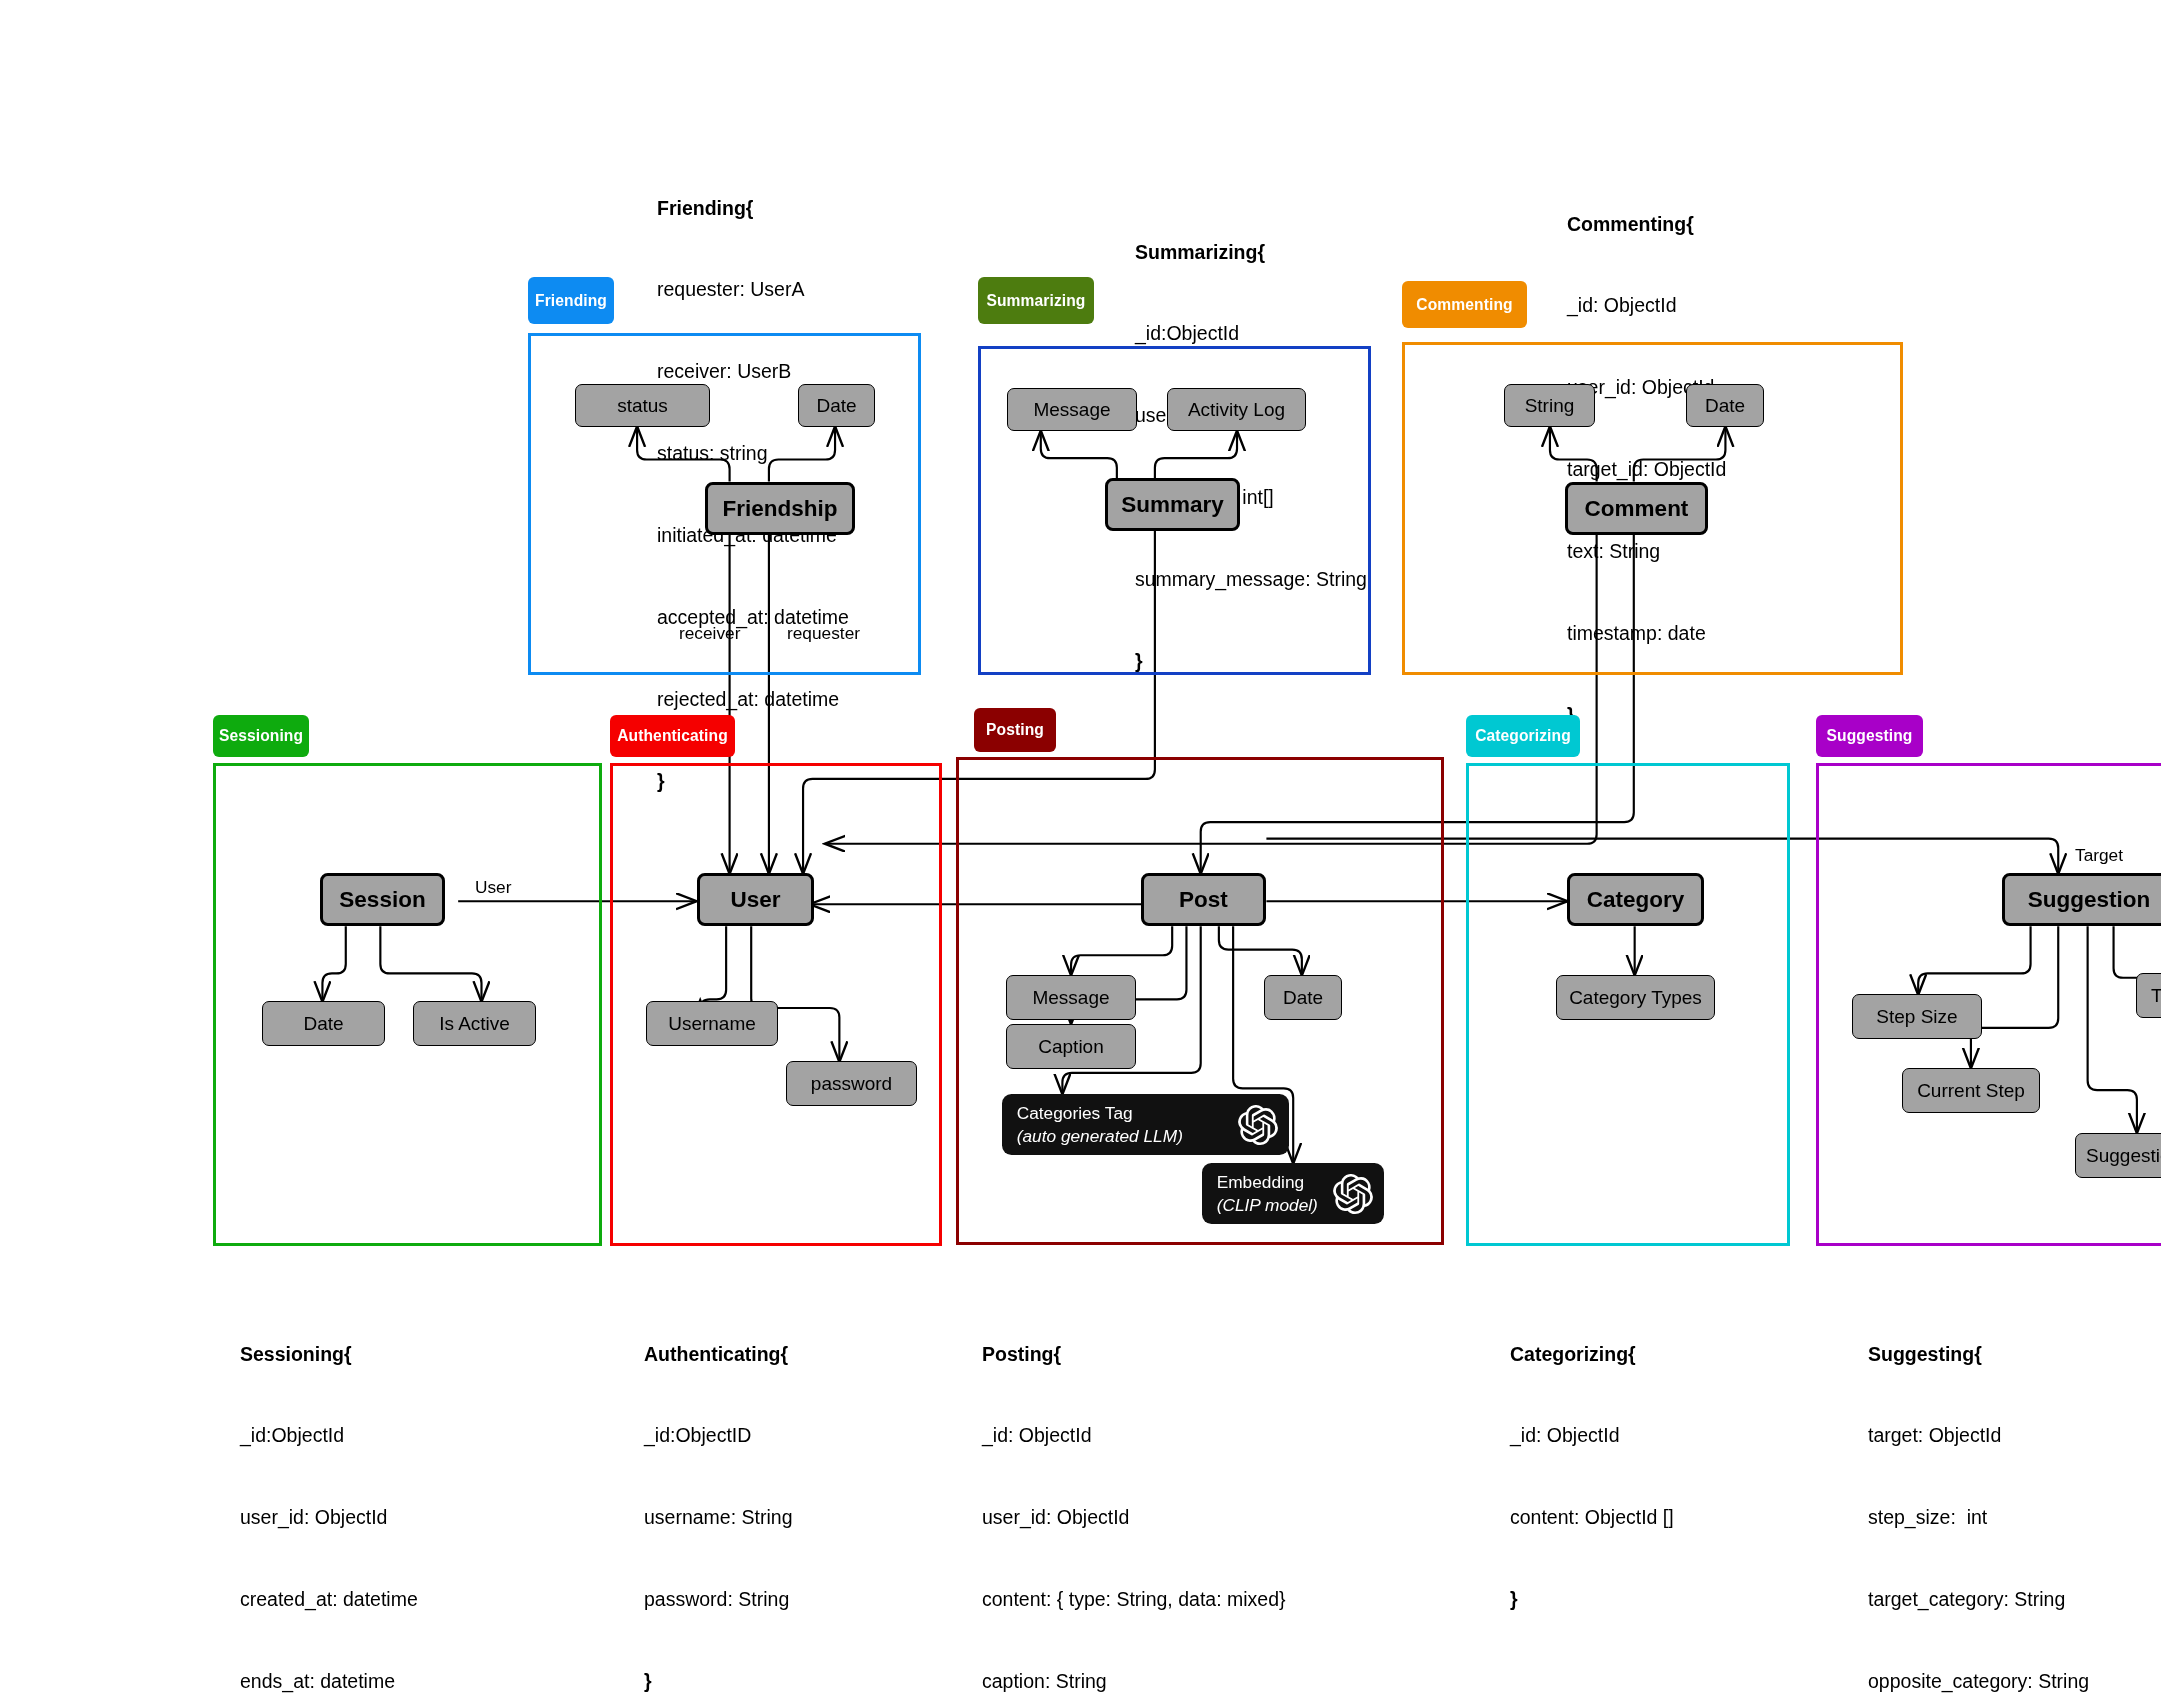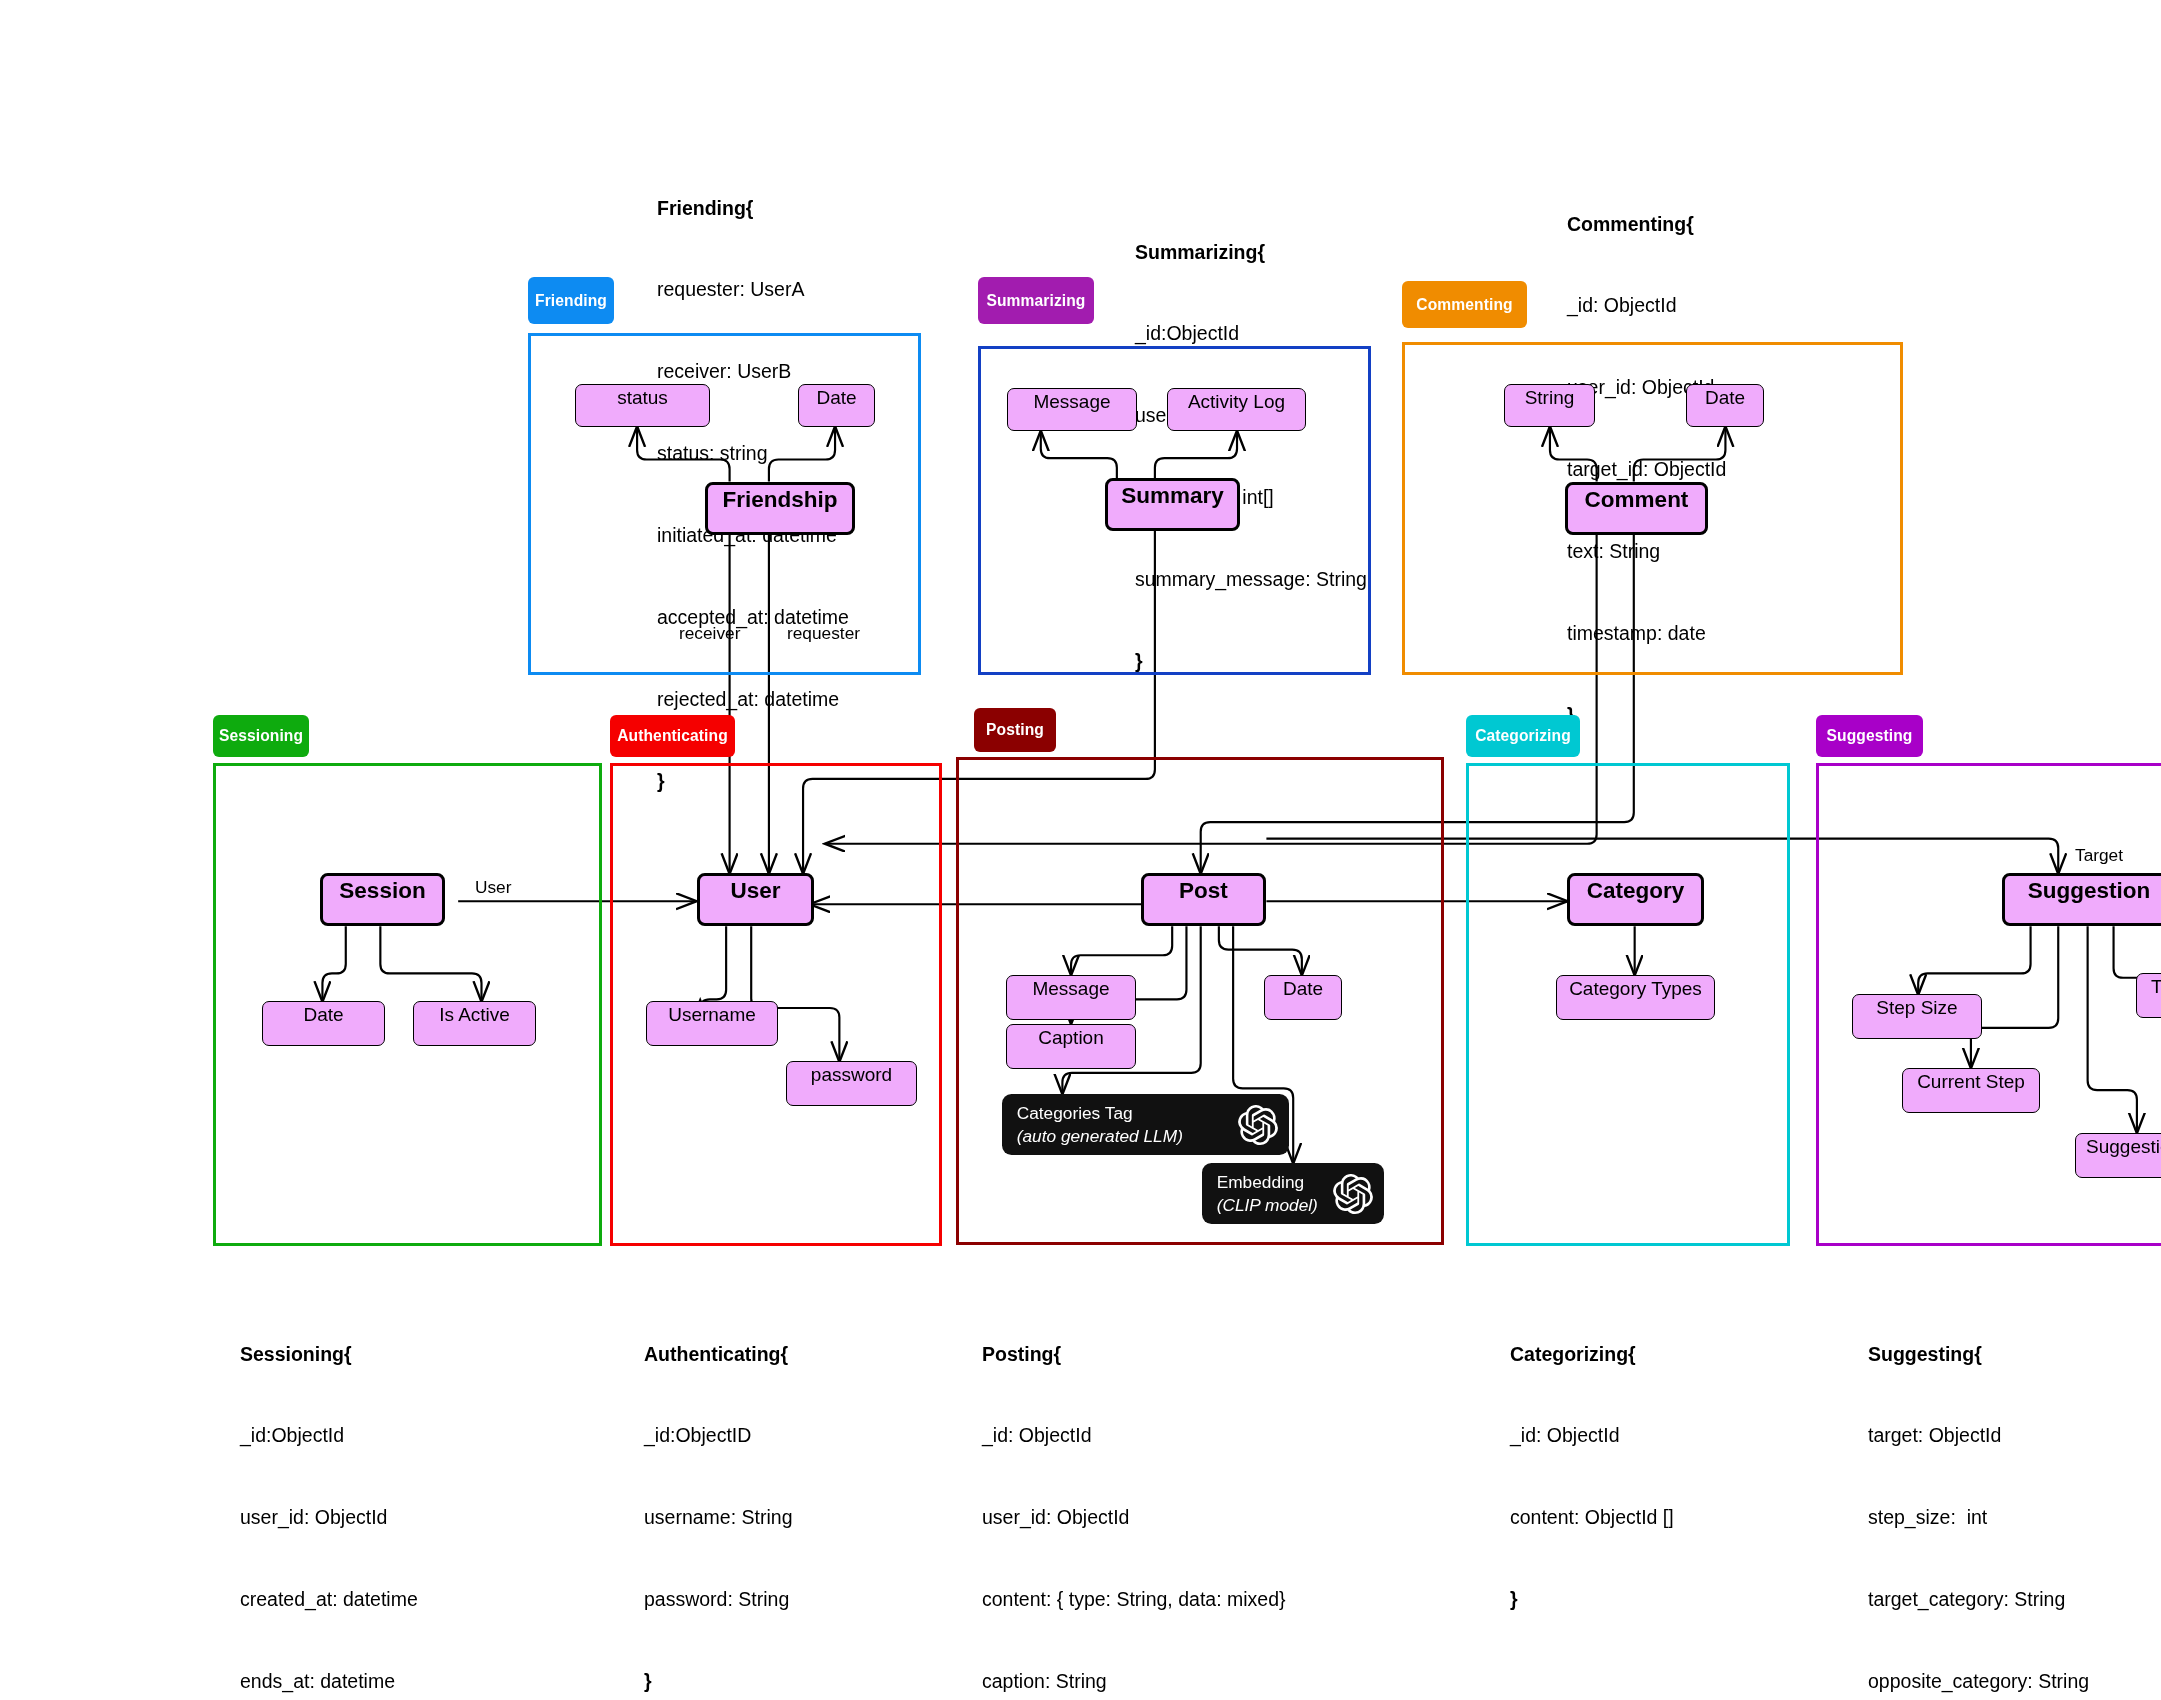--- a/index.html
+++ b/index.html
@@ -25,21 +25,21 @@
     font-size:15.6px; display:flex; align-items:center; justify-content:center;
     letter-spacing:0.1px;
   }
 
   
   .frame { position:absolute; border-style:solid; background:transparent; }
 
   
   .node {
     position:absolute; border:1.7px solid #000; border-radius:7px;
-    background:#f0abfc; display:flex; align-items:flex-start; justify-content:center;
+    background:#a3a3a3; display:flex; align-items:center; justify-content:center;
     font-size:19px; text-align:center; padding:1.7px 4.3px;
   }
   .node.main { border-width:3.9px; font-weight:bold; font-size:22.5px; border-radius:7.8px; }
 
   .llm {
     position:absolute; background:#111111; border-radius:9.5px; color:#fff;
     display:flex; align-items:center; justify-content:space-between;
     padding:8.6px 11.2px 8.6px 14.7px;
   }
   .llm .txt { font-size:17.3px; line-height:1.30; }
@@ -142,21 +142,21 @@
     <span class="ln">user_id: ObjectId</span>
     <span class="ln">target_id: ObjectId</span>
     <span class="ln">text: String</span>
     <span class="ln">timestamp: date</span>
     <span class="brc">}</span>
   </div>
 
   <div class="tag" style="left:528px; top:277px; width:86px; height:47px; background:#0d8bf2;">
     <span>Friending</span>
   </div>
-  <div class="tag" style="left:978px; top:277px; width:116px; height:47px; background:#a21caf;">
+  <div class="tag" style="left:978px; top:277px; width:116px; height:47px; background:#4d7c0f;">
     <span>Summarizing</span>
   </div>
   <div class="tag" style="left:1402px; top:281px; width:125px; height:47px; background:#f08c00;">
     <span>Commenting</span>
   </div>
 
   <div class="frame" style="left:528px; top:333px; width:393px; height:342px; border-width:3.9px; border-color:#0d8bf2;"></div>
   <div class="frame" style="left:978px; top:346px; width:393px; height:329px; border-width:3.9px; border-color:#1340c4;"></div>
   <div class="frame" style="left:1402px; top:342px; width:501px; height:333px; border-width:3.9px; border-color:#f08c00;"></div>
 

